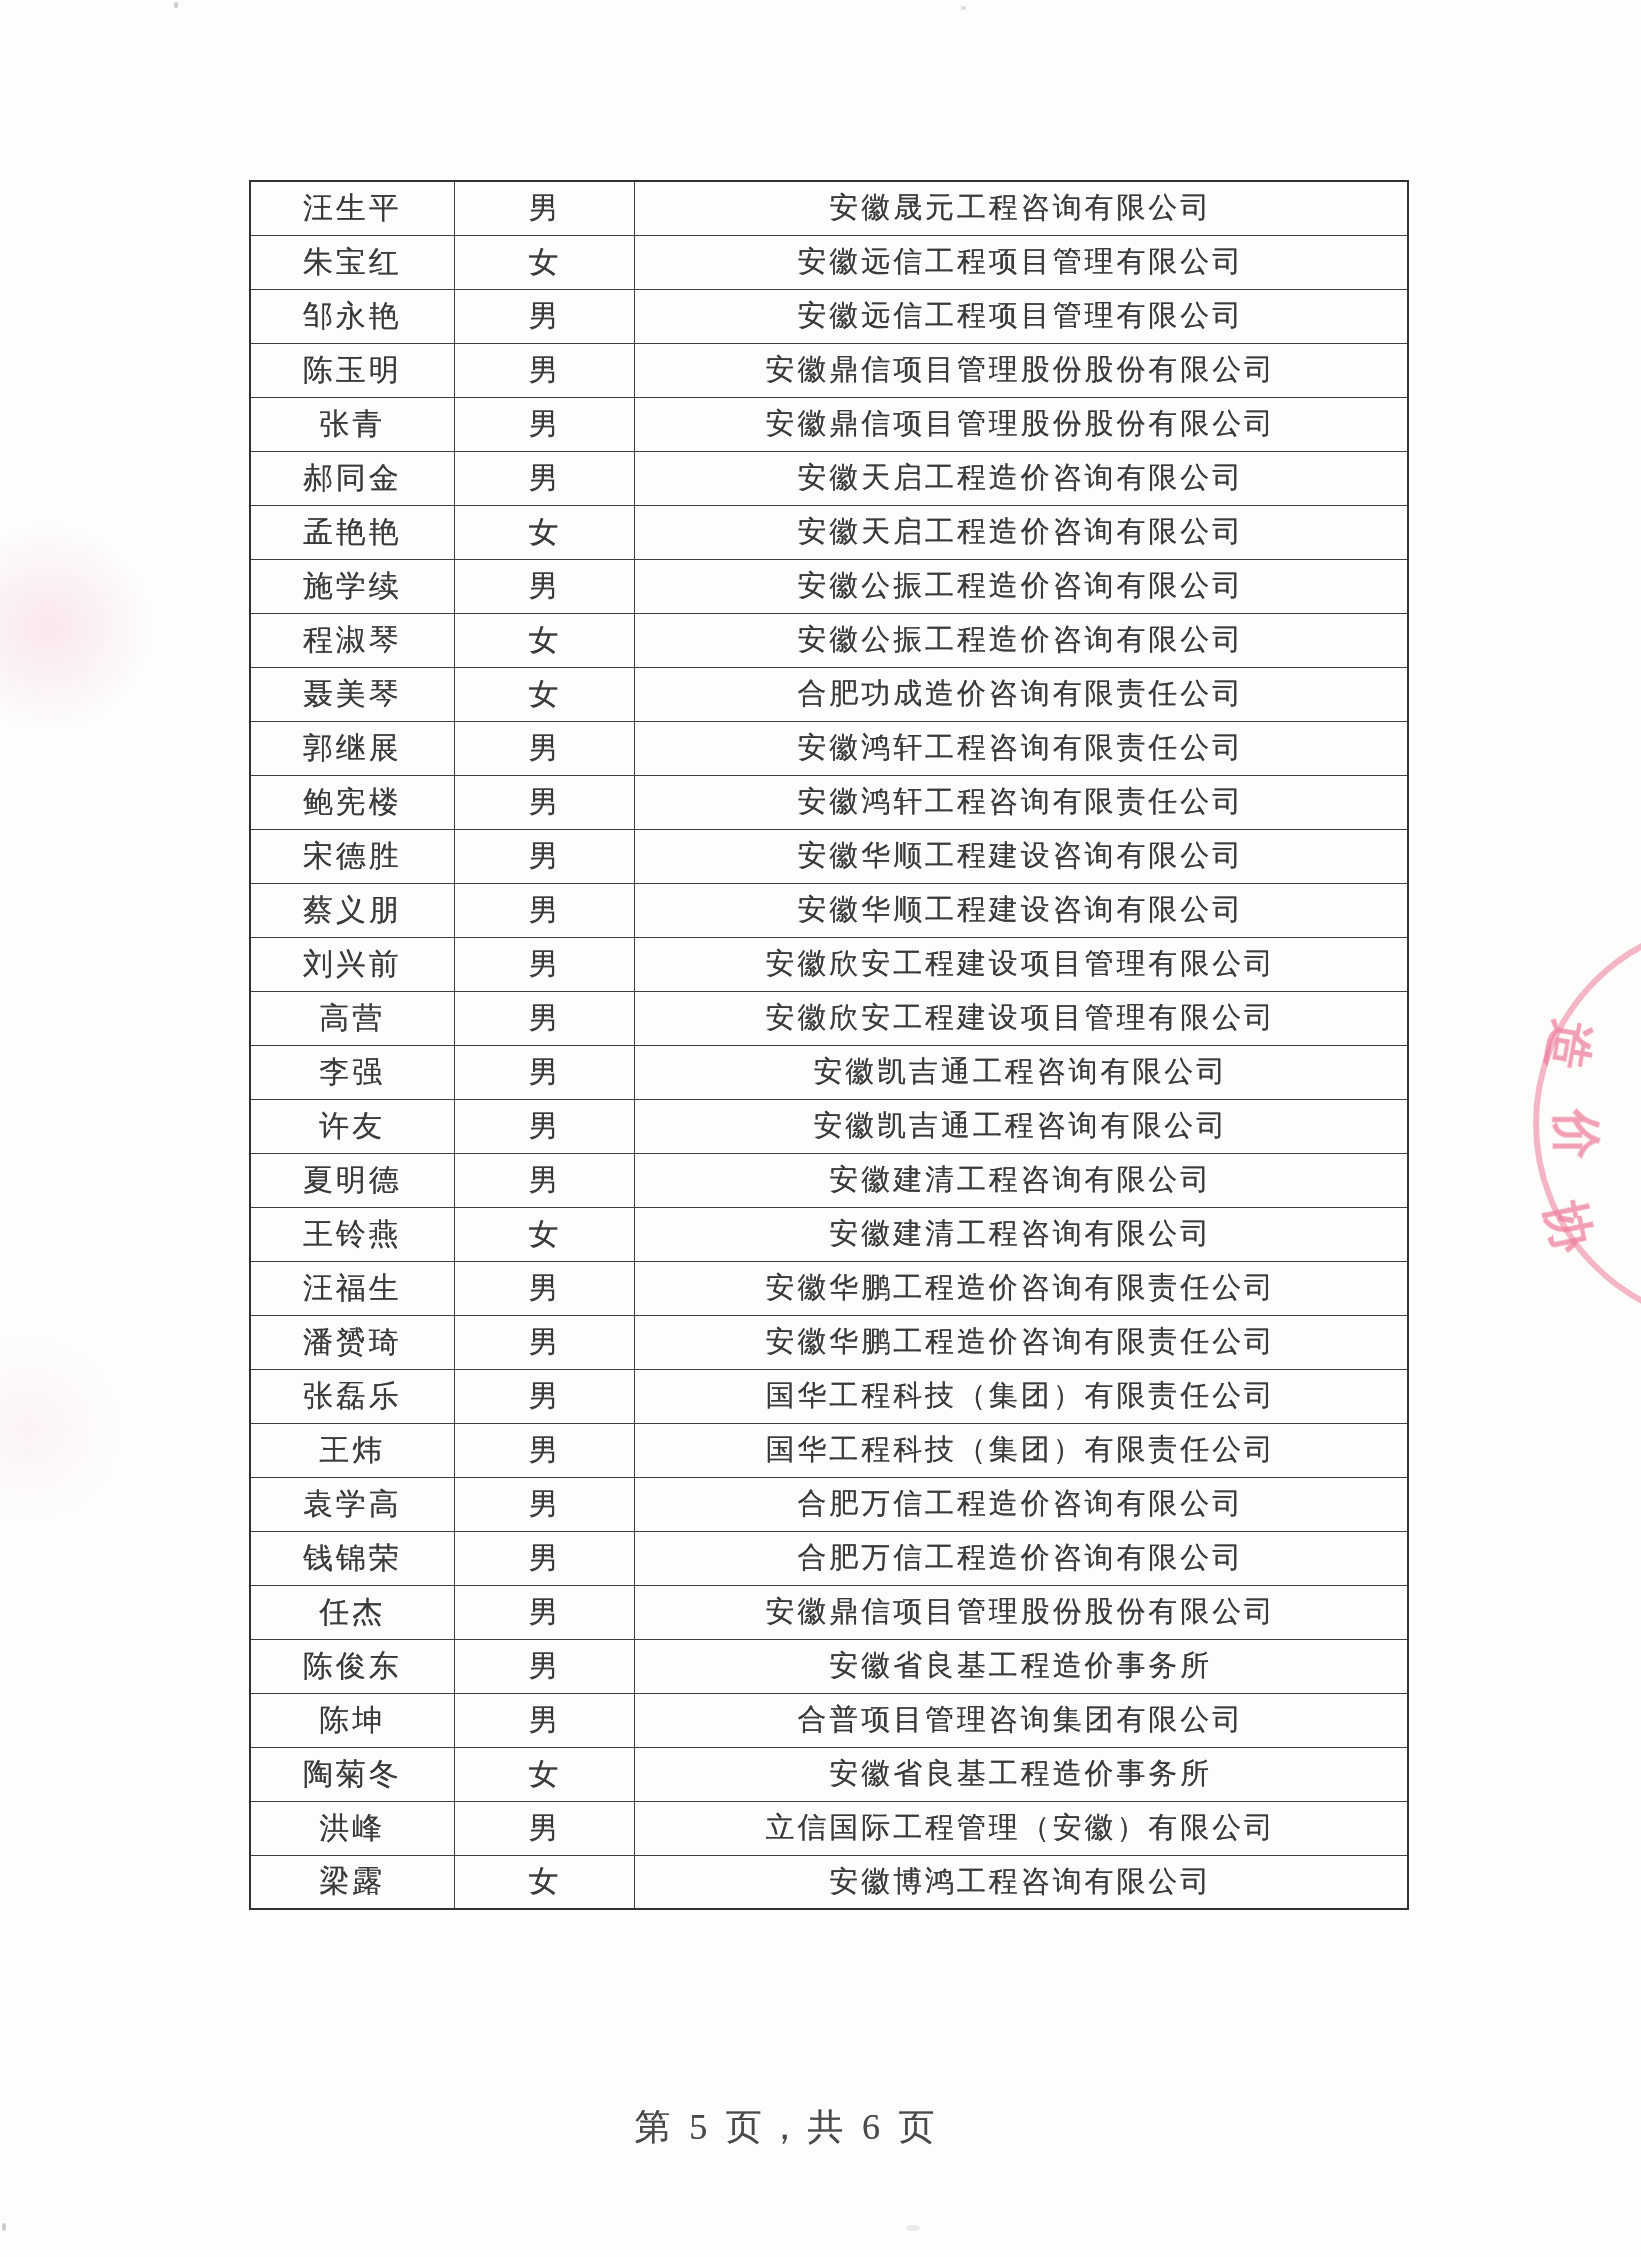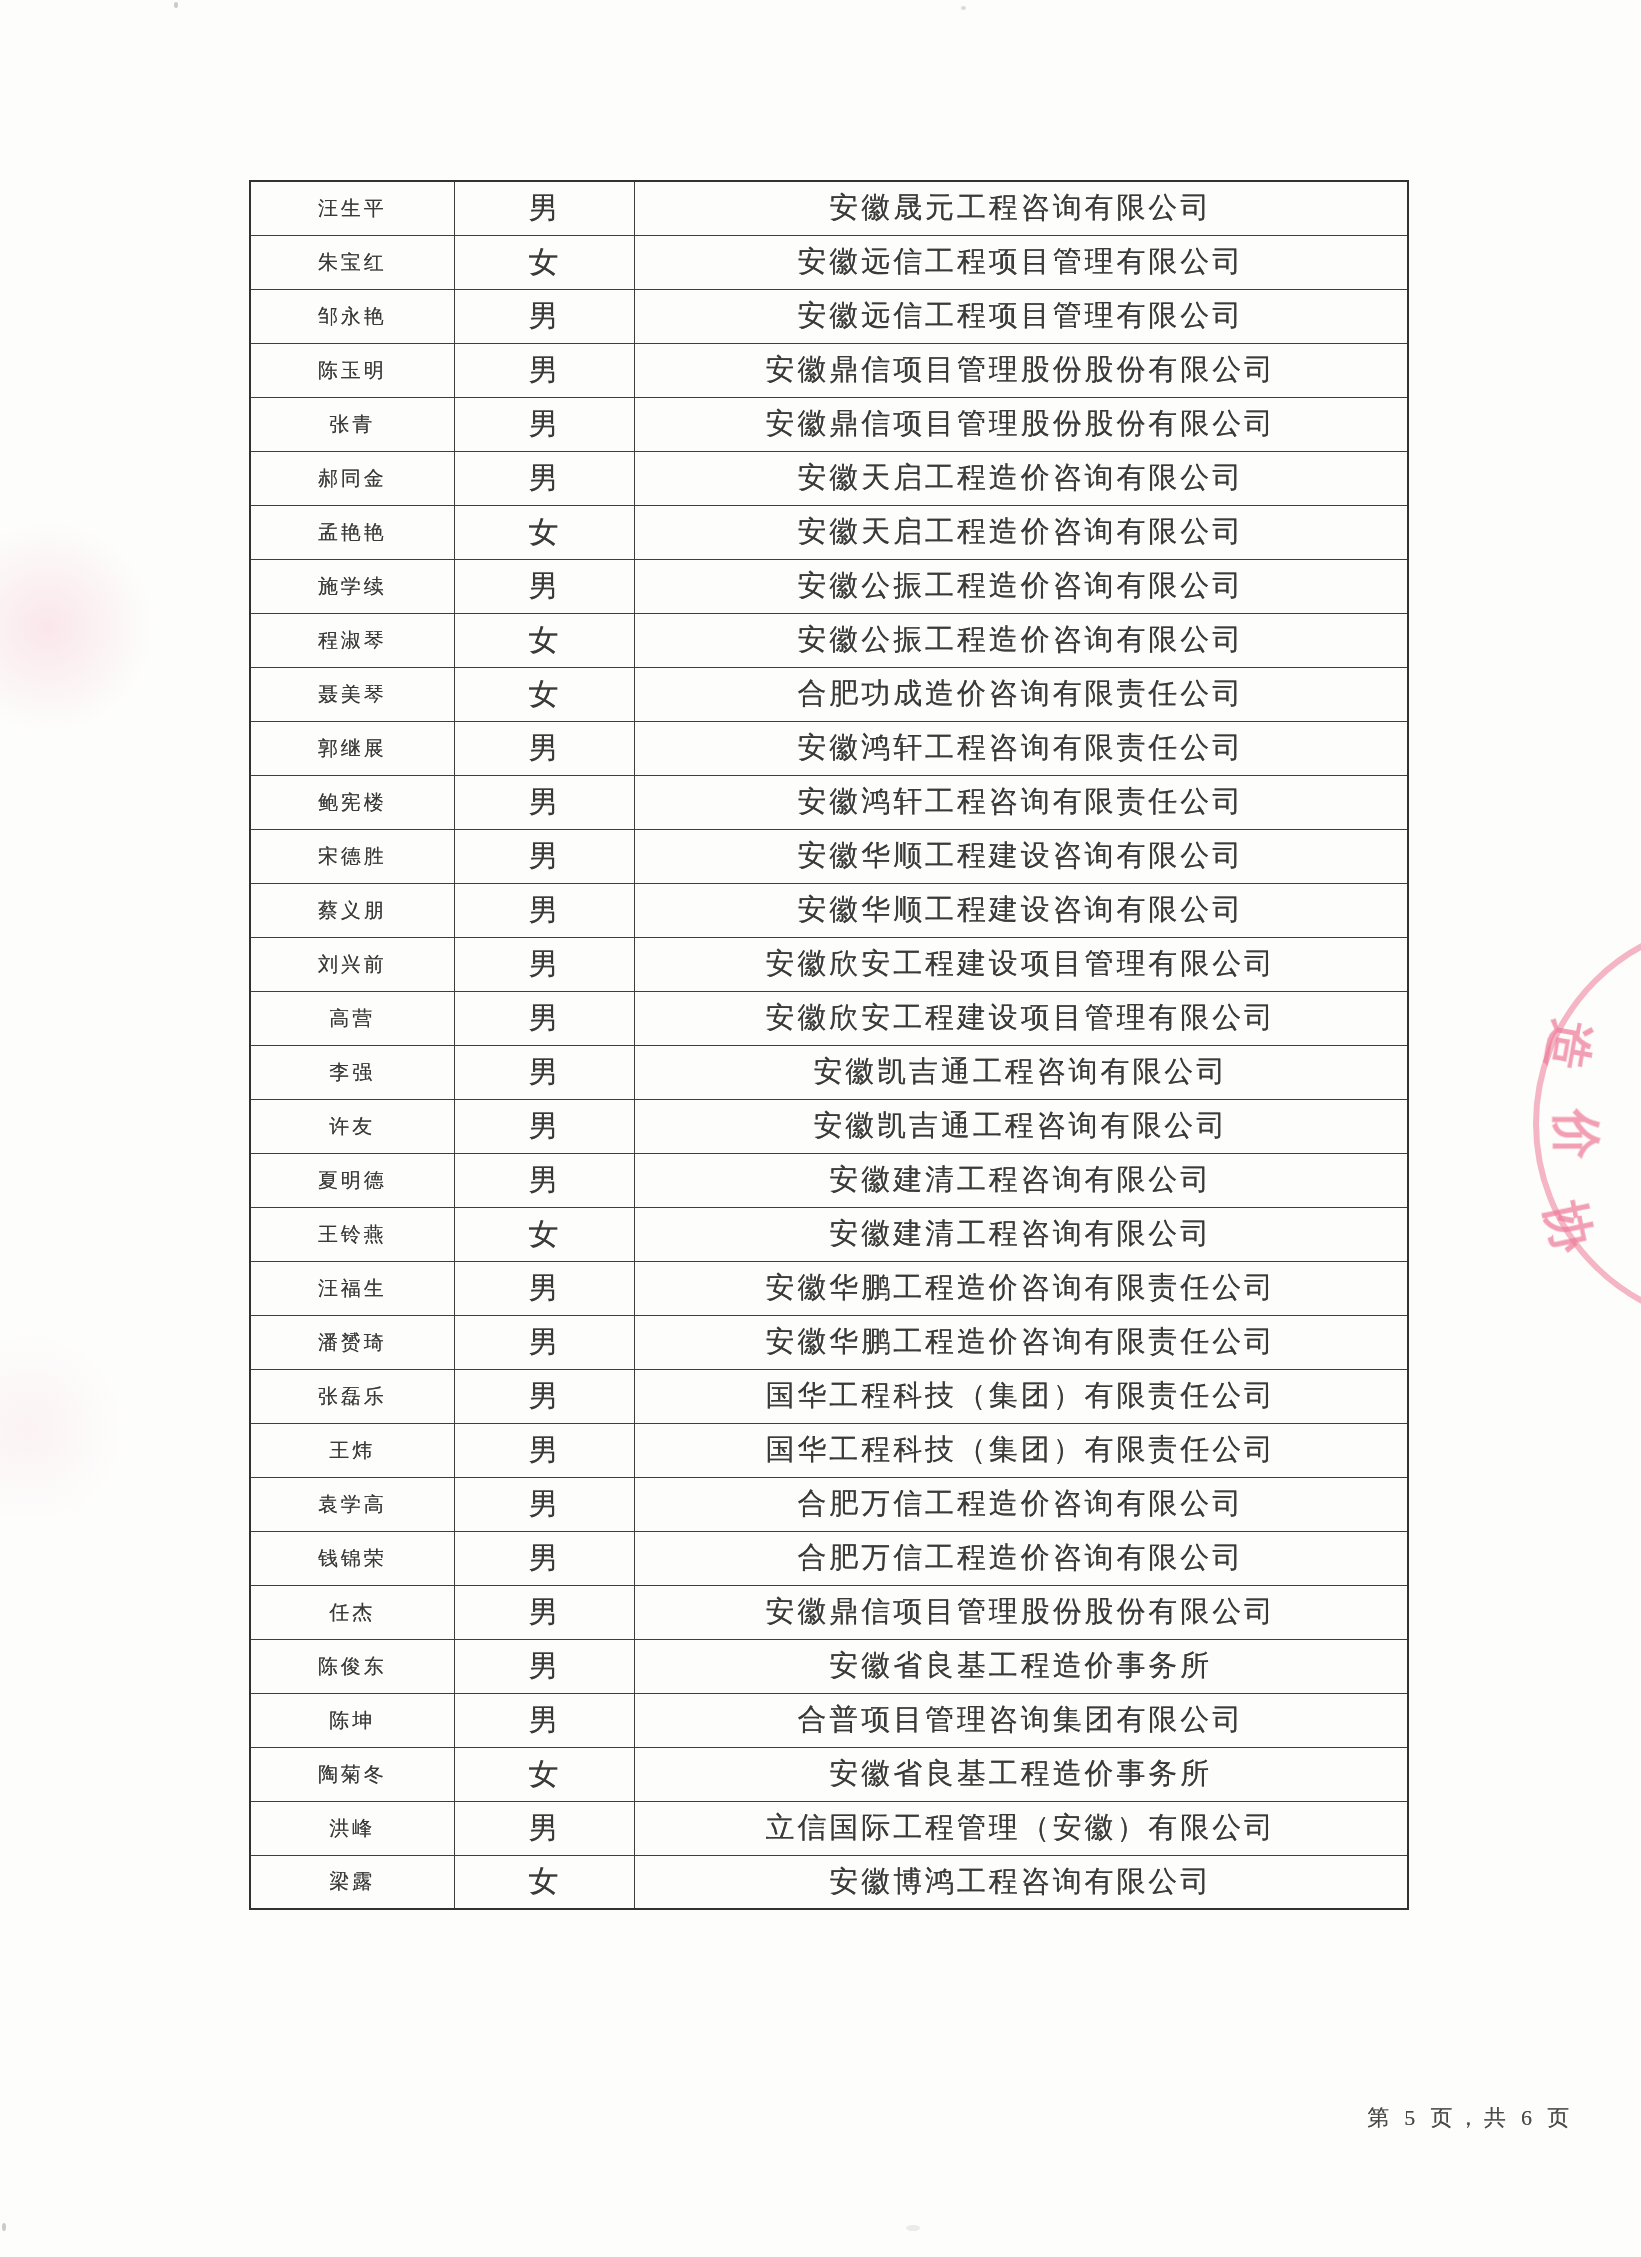--- a/index.html
+++ b/index.html
@@ -29,32 +29,32 @@
   table.roster td {
     border: 1.9px solid #3e3e3e;
     text-align: center;
     vertical-align: middle;
     padding: 0;
     color: #3a3a3a;
     text-shadow: 0 0 0.6px rgba(70,70,70,0.75);
     white-space: nowrap;
     overflow: hidden;
   }
-  td.col-name   { font-size: 20px; letter-spacing: 2.9px; }
+  td.col-name   { font-size: 30px; letter-spacing: 2.9px; }
   td.col-gender { font-size: 30px; letter-spacing: 1px; }
   td.col-company{ font-size: 29px; letter-spacing: 2.9px; }
 
   
   .footer {
     position: absolute;
     top: 2103px;
     left: 0;
     width: 1574px;           
-    text-align: right;
-    font-size: 22px;
+    text-align: center;
+    font-size: 36px;
     letter-spacing: 4.8px;
     color: #4a4a4a;
     text-shadow: 0 0 0.6px rgba(80,80,80,0.7);
   }
 
   
   .stamp-ring {
     position: absolute;
     left: 1533px;
     top: 919px;

